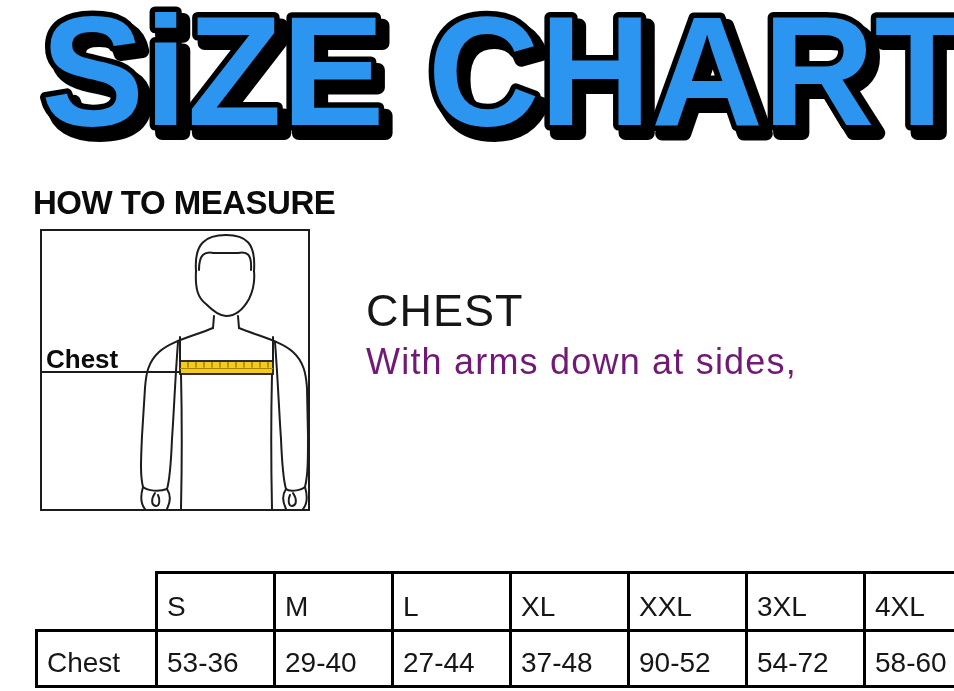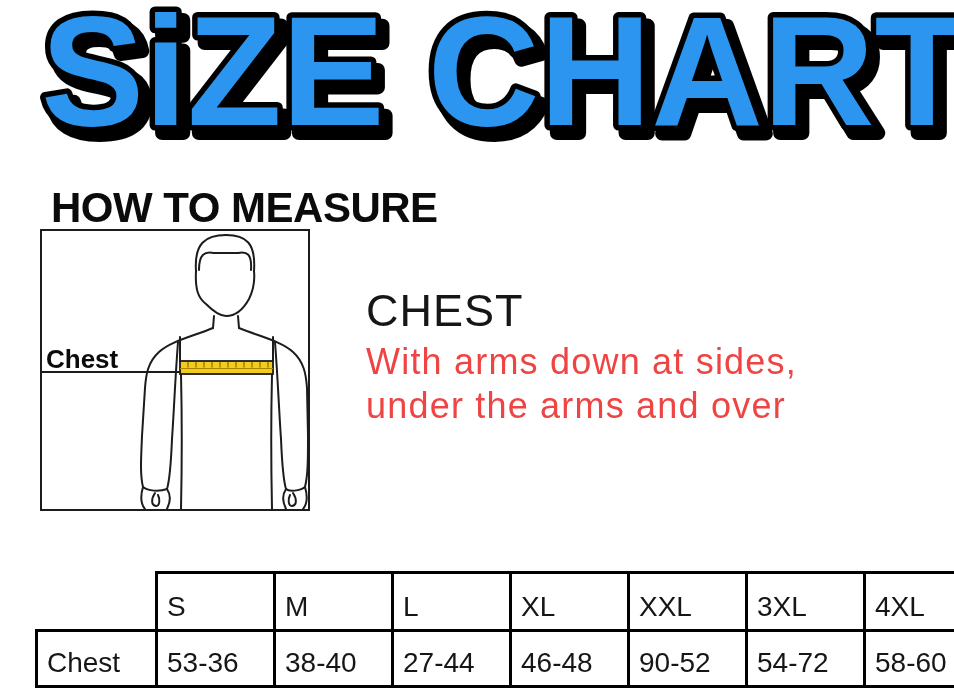--- a/index.html
+++ b/index.html
@@ -33,23 +33,23 @@
     fill: var(--title-fill, #2B95F0);
     stroke: var(--title-outline, #000);
     stroke-width: 11px;
     stroke-linejoin: round;
     paint-order: stroke fill;
   }
 
   
   .htm-heading {
     position: absolute;
-    left: 18px;
+    left: 0;
     top: 184px;
-    font-size: 42px;
+    font-size: 33px;
     font-weight: bold;
     letter-spacing: -0.5px;
     color: #0b0b0b;
   }
 
   .figure-box {
     position: absolute;
     left: 7px;
     top: 229px;
     width: 270px;
@@ -89,21 +89,21 @@
     line-height: 45px;
     color: #161616;
   }
   .chest-info-lines { margin-top: 7px; }
   .chest-info-line {
     font-size: 36px;
     font-weight: 400;
     letter-spacing: 1.2px;
     line-height: 43.5px;
     white-space: nowrap;
-    color: #ef4444;
+    color: #701a75;
   }
 
   
   .size-table {
     position: absolute;
     left: 2px;
     top: 571px;
     border-collapse: collapse;
     table-layout: fixed;
     font-family: "Liberation Sans", sans-serif;
@@ -183,21 +183,20 @@
 
       <line class="fig-line" x1="0" y1="141" x2="138" y2="141"></line>
       <text class="chest-label-text" x="4" y="137">Chest</text>
     </svg>
   </div>
 
   <div class="chest-info">
     <div class="chest-info-heading">CHEST</div>
     <div class="chest-info-lines">
       <div class="chest-info-line">With arms down at sides,</div>
-      <div class="chest-info-line">under the arms and over</div>
     </div>
   </div>
 
   <table class="size-table">
     <colgroup>
       <col style="width:120px">
       <col style="width:118px">
         <col style="width:118px">
         <col style="width:118px">
       <col style="width:118px">
@@ -212,23 +211,23 @@
         <td>M</td>
         <td>L</td>
         <td>XL</td>
         <td>XXL</td>
         <td>3XL</td>
         <td>4XL</td>
       </tr>
       <tr class="data-row">
         <td>Chest</td>
         <td>53-36</td>
-        <td>38-40</td>
+        <td>29-40</td>
         <td>27-44</td>
-        <td>46-48</td>
+        <td>37-48</td>
         <td>90-52</td>
         <td>54-72</td>
         <td>58-60</td>
       </tr>
     </tbody>
   </table>
 
 </div>
 
 </body></html>

